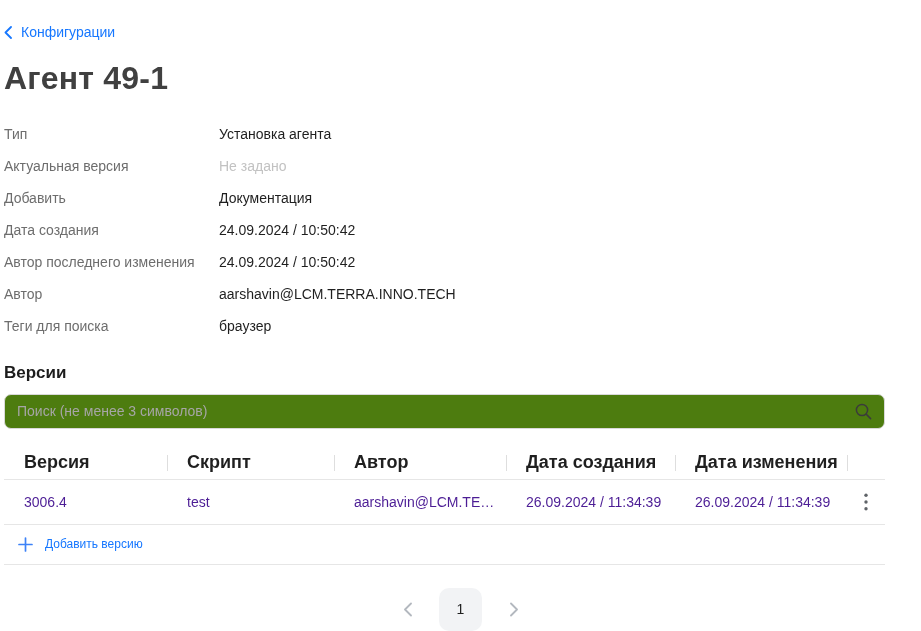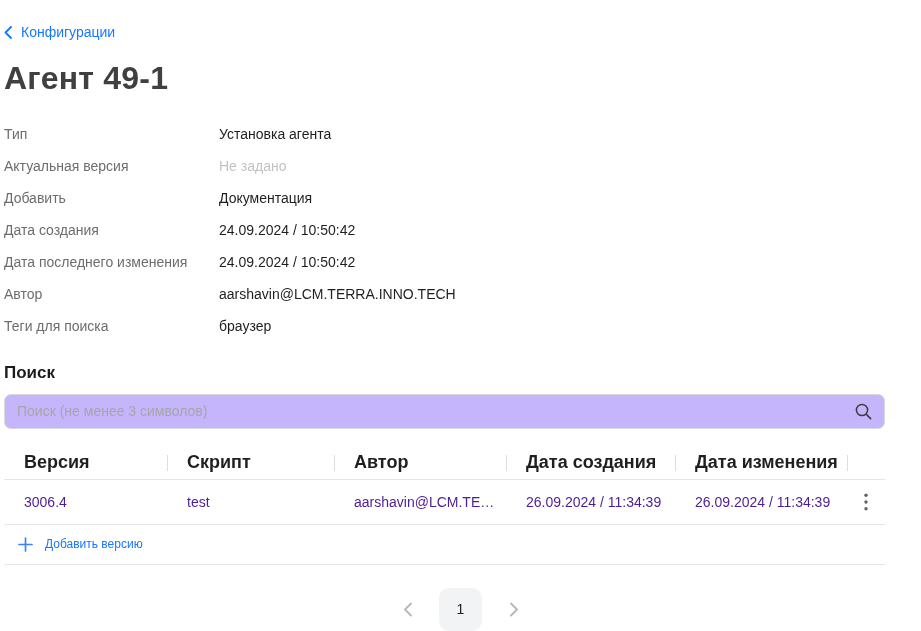--- a/index.html
+++ b/index.html
@@ -58,21 +58,21 @@
   }
   .searchbox input {
     width: 100%; height: 100%;
     border: 1px solid #d9d9d9;
     border-radius: 7px;
     padding: 0 40px 0 12px;
     font-size: 14px;
     font-family: inherit;
     color: #1f1f1f;
     outline: none;
-    background: #c4b5fd;
+    background: #4d7c0f;
   }
   .searchbox input::placeholder { color: #a6a6a6; }
   .search-icon {
     position: absolute; right: 12px; top: 8px;
     width: 19px; height: 19px;
     cursor: pointer;
   }
 
   
   .table { margin-top: 17px; width: 881px; }
@@ -169,34 +169,34 @@
     </div>
     <div class="drow">
       <div class="dlabel">Добавить</div>
       <div class="dvalue">Документация</div>
     </div>
     <div class="drow">
       <div class="dlabel">Дата создания</div>
       <div class="dvalue">24.09.2024 / 10:50:42</div>
     </div>
     <div class="drow">
-      <div class="dlabel">Дата последнего изменения</div>
+      <div class="dlabel">Автор последнего изменения</div>
       <div class="dvalue">24.09.2024 / 10:50:42</div>
     </div>
     <div class="drow">
       <div class="dlabel">Автор</div>
       <div class="dvalue">aarshavin@LCM.TERRA.INNO.TECH</div>
     </div>
     <div class="drow">
       <div class="dlabel">Теги для поиска</div>
       <div class="dvalue">браузер</div>
     </div>
   </div>
 
-  <h2 class="section-title">Поиск</h2>
+  <h2 class="section-title">Версии</h2>
 
   <div class="searchbox">
     <input type="text" placeholder="Поиск (не менее 3 символов)" style="">
     <svg class="search-icon" viewBox="0 0 19 19">
       <circle cx="8" cy="8" r="5.6" fill="none" stroke="#3b3b3b" stroke-width="1.5"></circle>
       <line x1="12.4" y1="12.4" x2="16.6" y2="16.6" stroke="#3b3b3b" stroke-width="1.5" stroke-linecap="round"></line>
     </svg>
   </div>
 
   <div class="table">

